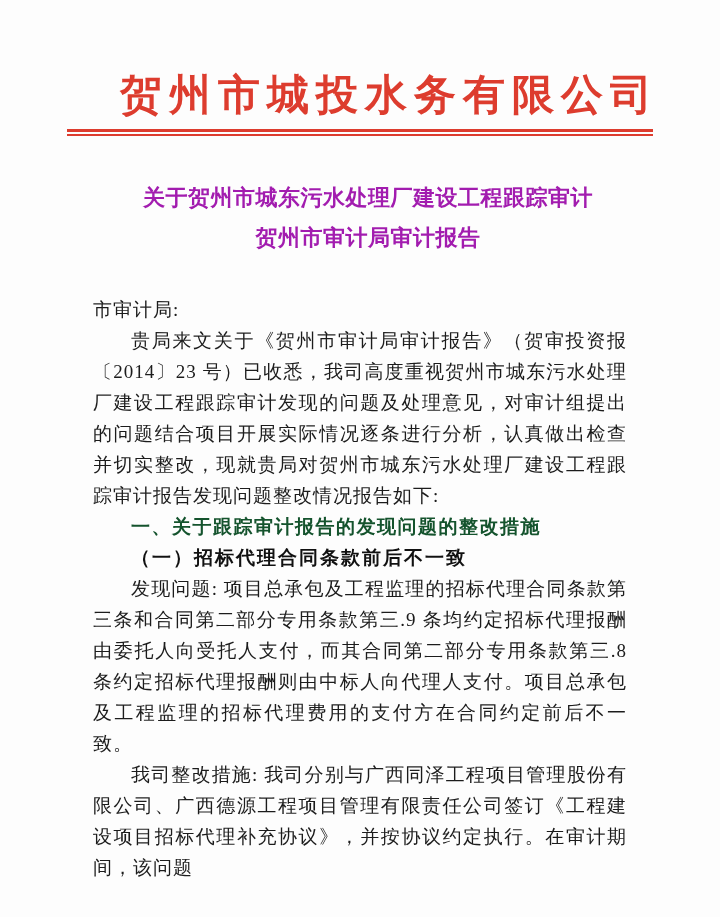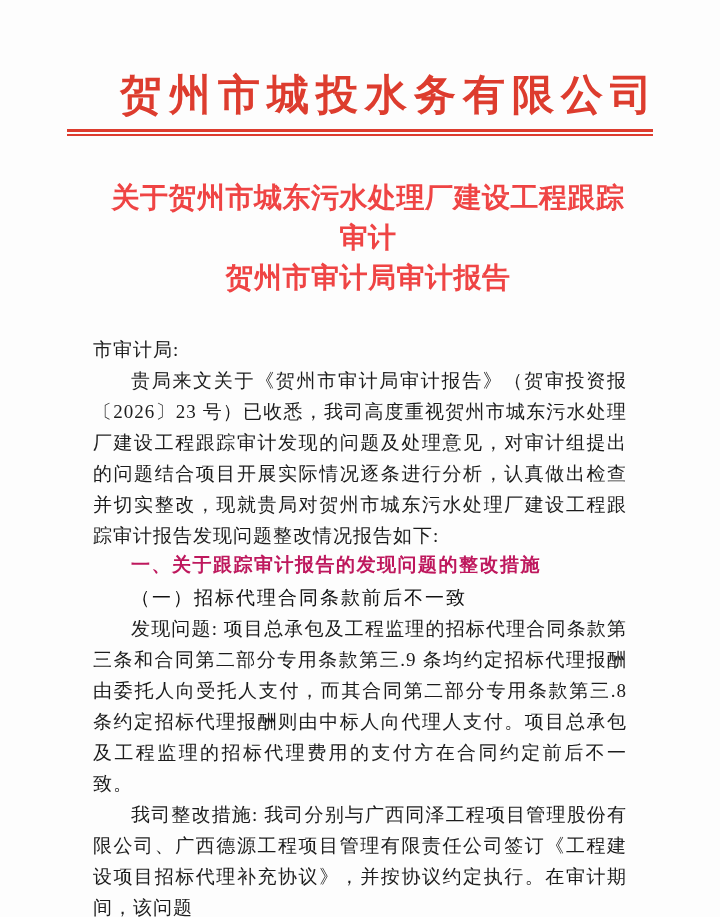--- a/index.html
+++ b/index.html
@@ -33,25 +33,25 @@
   .letterhead-rule {
     height: 2px;
     margin: 7px -26px 0 -26px;
     border-top: 3px solid currentColor;
     border-bottom: 2px solid currentColor;
   }
   
   .doc-title {
     margin: 42px 0 0 16px;
     text-align: center;
-    font-size: 28px;
+    font-size: 22px;
     line-height: 40px;
     font-weight: bold;
     letter-spacing: 0.5px;
-    color: #ef4444;
+    color: #a21caf;
   }
   
   .doc-body {
     margin-top: 36px;
     font-size: 19px;
     line-height: 31px;
     letter-spacing: 1px;
     text-align: justify;
   }
   .doc-body p {
@@ -59,27 +59,27 @@
   }
   .salutation {
     text-indent: 0;
   }
   .para {
     text-indent: 2em;
   }
   .h-section {
     text-indent: 2em;
     font-weight: bold;
-    font-family: Liberation Mono, monospace;
+    font-family: Liberation Sans, sans-serif;
     letter-spacing: 1.5px;
-    color: #be185d;
+    color: #14532d;
   }
   .h-sub {
     text-indent: 2em;
-    font-weight: normal;
+    font-weight: bold;
     letter-spacing: 2px;
     color: #111;
   }
 </style>
 </head>
 <body>
 
 <div class="page">
 
   <header>
@@ -87,20 +87,20 @@
     <div class="letterhead-rule" style="color: rgb(221, 60, 46);"></div>
   </header>
 
   <h1 class="doc-title">
     <span>关于贺州市城东污水处理厂建设工程跟踪审计</span><br>
     <span>贺州市审计局审计报告</span>
   </h1>
 
   <main class="doc-body">
     <p class="salutation">市审计局:</p>
-    <p class="para">贵局来文关于《贺州市审计局审计报告》（贺审投资报〔2026〕23 号）已收悉，我司高度重视贺州市城东污水处理厂建设工程跟踪审计发现的问题及处理意见，对审计组提出的问题结合项目开展实际情况逐条进行分析，认真做出检查并切实整改，现就贵局对贺州市城东污水处理厂建设工程跟踪审计报告发现问题整改情况报告如下:</p>
+    <p class="para">贵局来文关于《贺州市审计局审计报告》（贺审投资报〔2014〕23 号）已收悉，我司高度重视贺州市城东污水处理厂建设工程跟踪审计发现的问题及处理意见，对审计组提出的问题结合项目开展实际情况逐条进行分析，认真做出检查并切实整改，现就贵局对贺州市城东污水处理厂建设工程跟踪审计报告发现问题整改情况报告如下:</p>
     <p class="h-section">一、关于跟踪审计报告的发现问题的整改措施</p>
     <p class="h-sub">（一）招标代理合同条款前后不一致</p>
     <p class="para">发现问题: 项目总承包及工程监理的招标代理合同条款第三条和合同第二部分专用条款第三.9 条均约定招标代理报酬由委托人向受托人支付，而其合同第二部分专用条款第三.8 条约定招标代理报酬则由中标人向代理人支付。项目总承包及工程监理的招标代理费用的支付方在合同约定前后不一致。</p>
     <p class="para">我司整改措施: 我司分别与广西同泽工程项目管理股份有限公司、广西德源工程项目管理有限责任公司签订《工程建设项目招标代理补充协议》，并按协议约定执行。在审计期间，该问题</p>
   </main>
 
 </div>
 
 </body></html>

